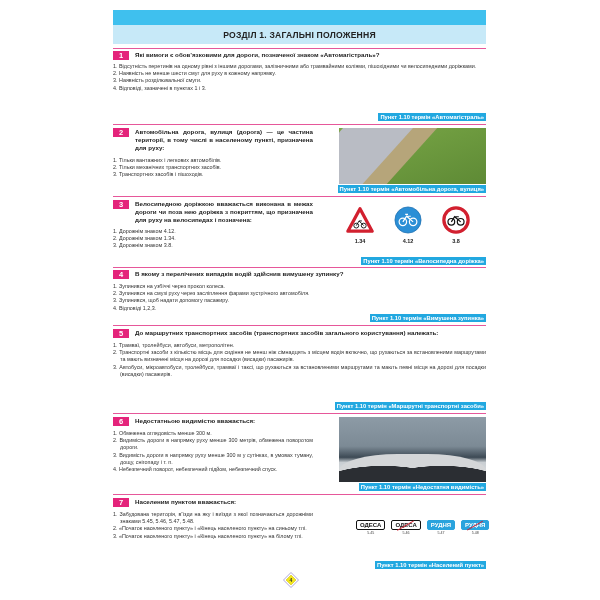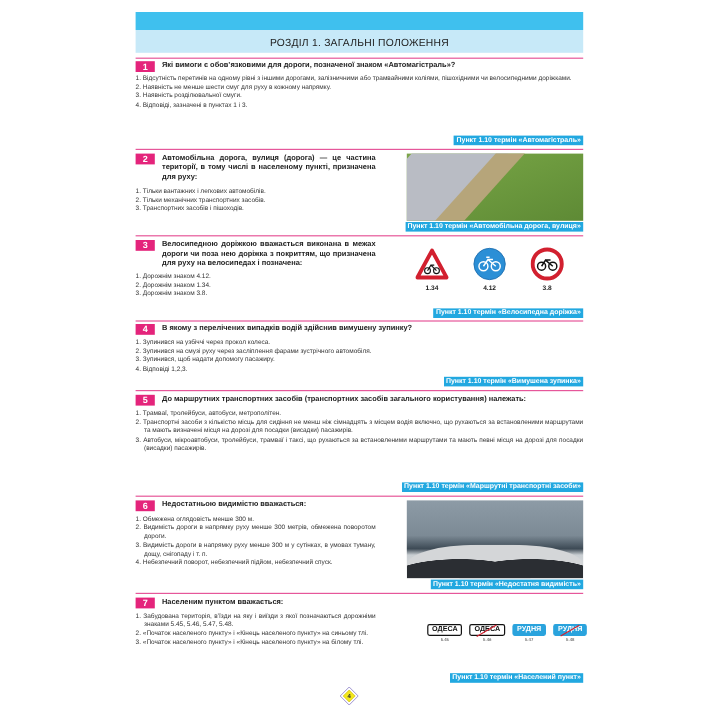--- a/index.html
+++ b/index.html
@@ -4,21 +4,21 @@
 <style>
   * { box-sizing: border-box; margin: 0; padding: 0; }
   html, body { width: 600px; height: 600px; background: #ffffff; overflow: hidden; }
   body { font-family: "Liberation Sans", "DejaVu Sans", sans-serif; color: #222; position: relative; }
 
   .page { position: absolute; left: 113px; top: 0; width: 373px; height: 600px; }
 
   .section-band { position: absolute; left: 0; top: 10px; width: 373px; height: 34px; }
   .section-band .top { height: 15px; background: #3fc0ee; }
   .section-band .bottom { height: 19px; background: #c7e9f8; display: flex; align-items: center; justify-content: center; }
-  .section-title { font-size: 8.6px; font-weight: normal; letter-spacing: 0.2px; color: #222; }
+  .section-title { font-size: 8.6px; font-weight: bold; letter-spacing: 0.2px; color: #222; }
 
   .q { position: absolute; left: 0; width: 373px; }
   .q-rule { position: absolute; left: 0; width: 373px; height: 1px; background: #e6579a; }
   .q-head { display: flex; align-items: flex-start; font-size: 6.2px; font-weight: bold; line-height: 8px; color: #222; }
   .q-num { flex: 0 0 auto; background: #e4247b; color: #fff; font-weight: bold; font-size: 7.5px; width: 16px; height: 9px; line-height: 9px; text-align: center; margin-right: 6px; }
   .q-text { text-align: justify; }
   .opts { margin-top: 3px; font-size: 5.4px; line-height: 7.2px; color: #333; }
   .opt { padding-left: 7px; text-indent: -7px; text-align: justify; }
 
   .ref { position: absolute; right: 0; background: #22a8e0; color: #fff; font-size: 5.8px; font-weight: bold; padding: 0 2px; height: 8px; line-height: 8px; white-space: nowrap; }

